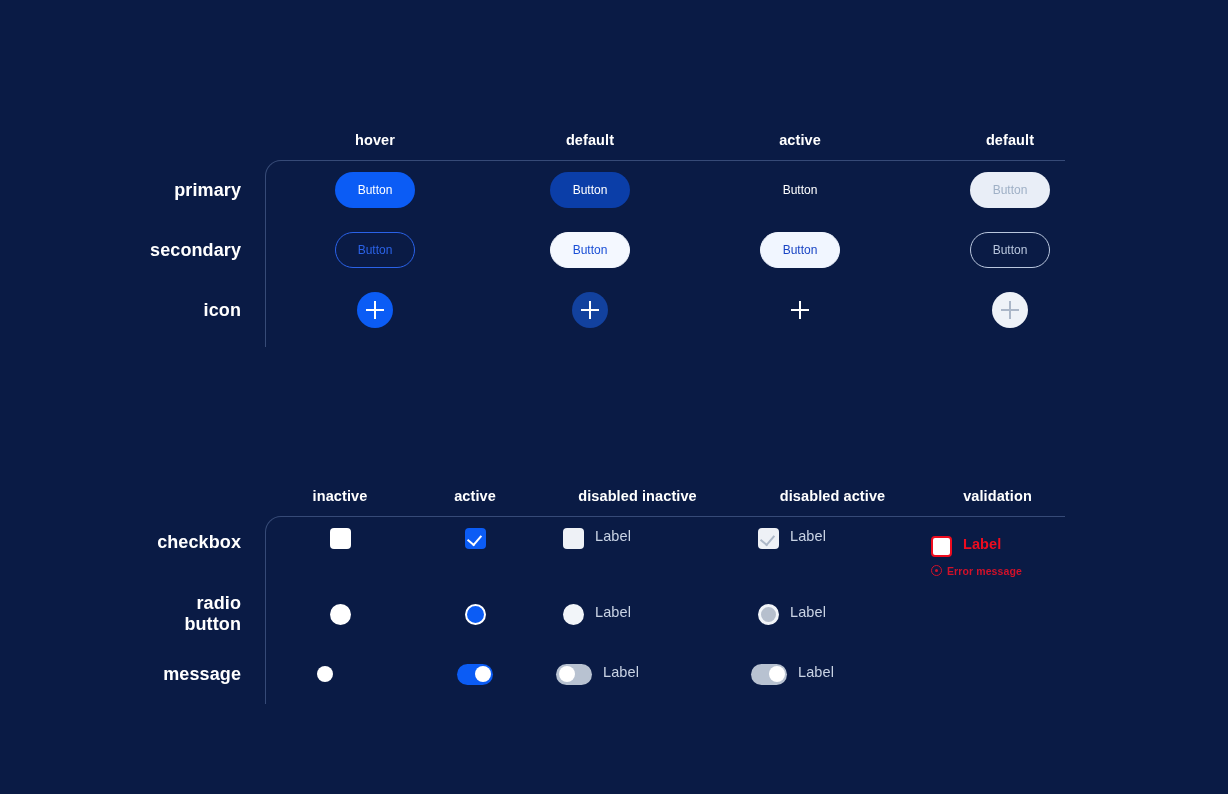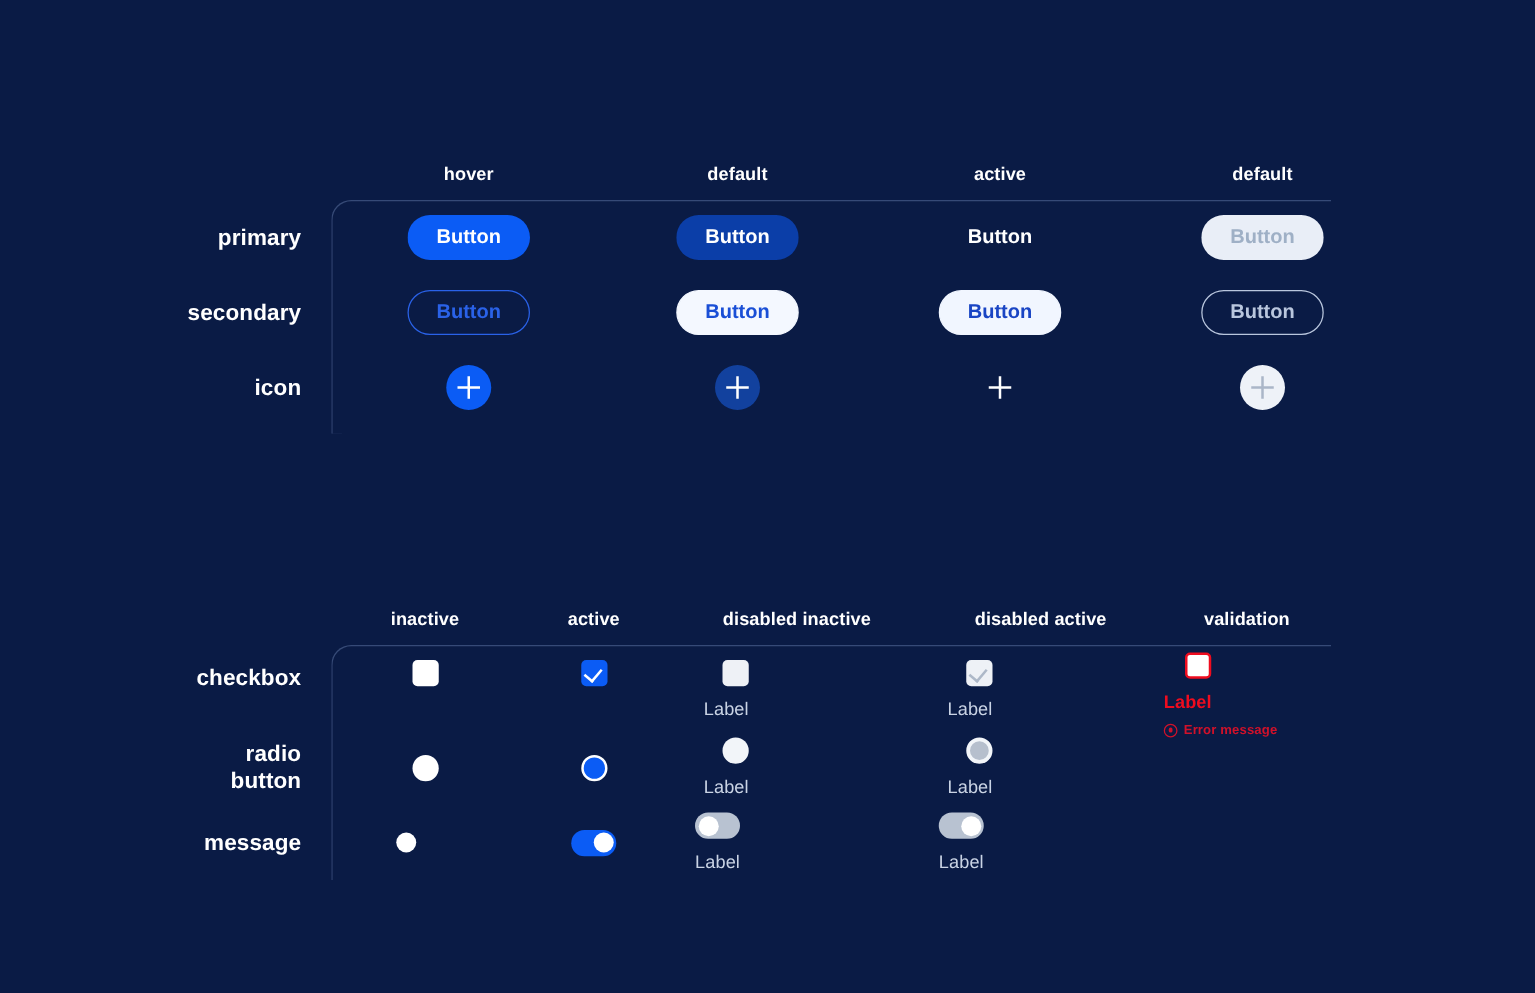--- a/index.html
+++ b/index.html
@@ -56,22 +56,22 @@
     position: absolute;
     border-left: 1px solid rgba(160, 185, 235, .30);
     border-top: 1px solid rgba(160, 185, 235, .30);
     border-top-left-radius: 16px;
     pointer-events: none;
   }
 
   
   .btn {
     font-family: "Liberation Sans", sans-serif;
-    font-size: 16px;
-    font-weight: 700;
+    font-size: 12px;
+    font-weight: 400;
     border-radius: 999px;
     padding: 0 22px;
     height: 36px;
     line-height: 34px;
     border: 1px solid transparent;
     display: inline-block;
     text-align: center;
     white-space: nowrap;
   }
   .btn--primary-default  { background: #0b5cf5; color: #ffffff; }
@@ -101,21 +101,21 @@
     content: "";
     position: absolute;
     background: #ffffff;
   }
   .plus::before { left: 8px; top: 0; width: 1.6px; height: 18px; }
   .plus::after  { top: 8px; left: 0; height: 1.6px; width: 18px; }
   .icon-btn--disabled .plus::before,
   .icon-btn--disabled .plus::after { background: #aab6c8; }
 
   
-  .ctrl-row { display: flex; align-items: flex-end; gap: 11px; flex-direction: column; }
+  .ctrl-row { display: flex; align-items: flex-start; gap: 11px; }
   .ctrl-label {
     font-size: 14.5px;
     font-weight: 400;
     color: #c9d3e4;
     letter-spacing: .1px;
   }
   .ctrl-label--error { color: #ef0c1f; font-weight: 700; }
 
   .checkbox {
     width: 21px; height: 21px;

